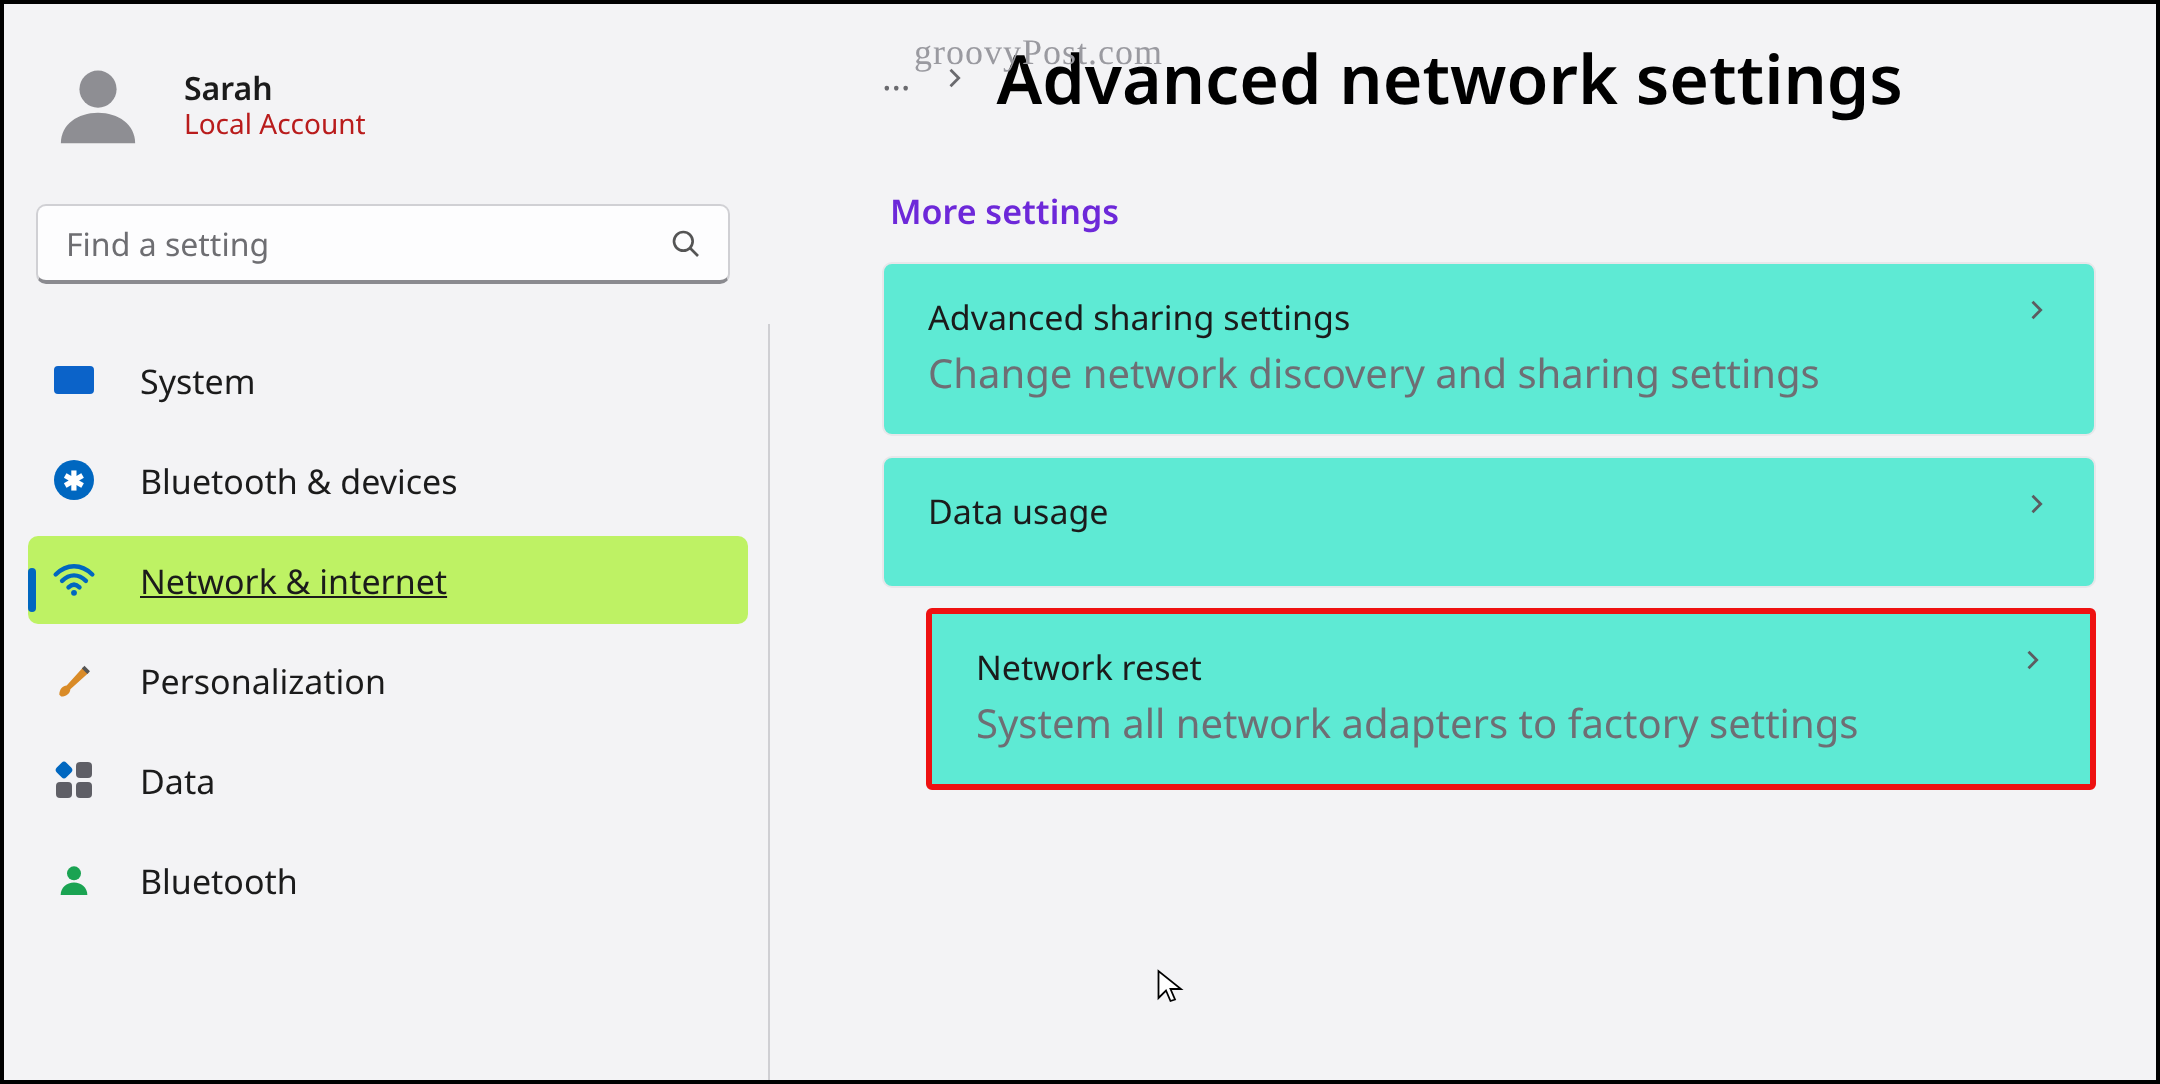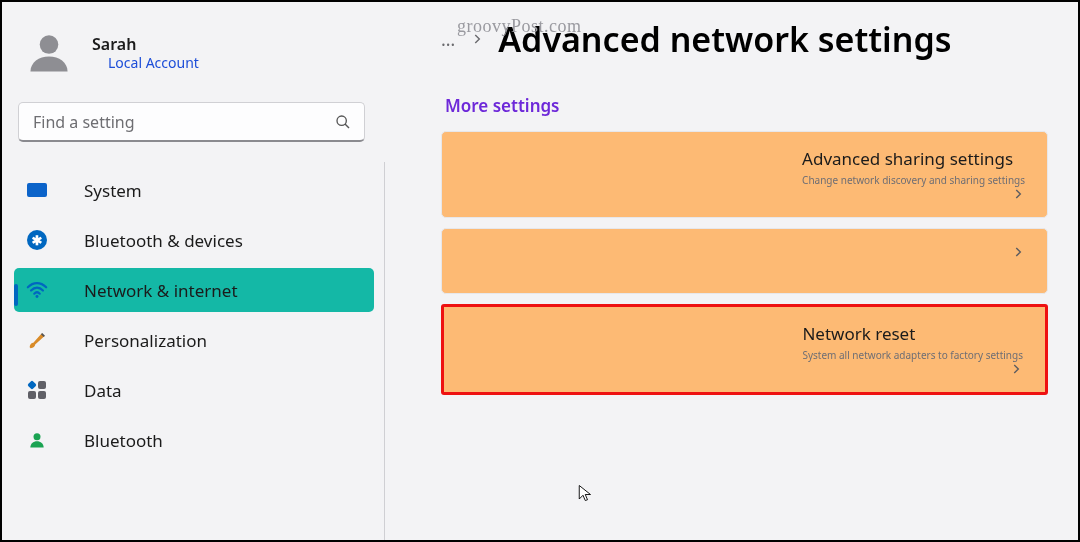--- a/index.html
+++ b/index.html
@@ -5,30 +5,30 @@
 * { margin:0; padding:0; box-sizing:border-box; font-family:"Segoe UI",-apple-system,system-ui,sans-serif; }
 html,body { width:1080px; height:542px; overflow:hidden; }
 .window { width:1080px; height:542px; background:#f3f3f5; border:2px solid #000; display:flex; }
 
 
 .sidebar { width:395px; height:100%; padding:18px 12px 0 12px; display:flex; flex-direction:column;justify-content:flex-end; }
 .user-row { display:flex; align-items:center; gap:16px; padding:6px 8px 18px 8px; }
 .avatar { width:54px; height:54px; display:flex; align-items:center; justify-content:center; }
 .avatar svg { width:54px; height:54px; }
 .user-name { font-size:16px; font-weight:600; color:#1b1b1b; line-height:1.3; }
-.user-sub  { font-size:14px; color:#1d4ed8; line-height:1.3;margin-left:16px; }
+.user-sub  { font-size:14px; color:#b91c1c; line-height:1.3; }
 
 .search-wrap { position:relative; margin:4px 20px 20px 4px; }
 .search-input { width:100%; height:40px; border:1px solid #d0d0d4; border-bottom:2px solid #8a8a8f; border-radius:5px; background:#fdfdfe; font-size:16px; color:#555; padding:0 42px 0 14px; outline:none; }
 .search-input::placeholder { color:#6e6e72; }
 .search-icon { position:absolute; right:14px; top:50%; transform:translateY(-50%); width:16px; height:16px; color:#555; }
 
 .nav { position:relative; border-right:1px solid #cfcfd3; padding-right:4px; flex:1; }
-.nav-item { display:flex; align-items:center; gap:36px; height:44px; padding:0 12px; border-radius:5px; margin:6px 6px 6px 0; cursor:pointer; color:#1b1b1b; font-size:17px; }
-.nav-item.selected { background:#14b8a6; }
+.nav-item { display:flex; align-items:center; gap:22px; height:44px; padding:0 12px; border-radius:5px; margin:6px 6px 6px 0; cursor:pointer; color:#1b1b1b; font-size:17px; }
+.nav-item.selected { background:#bef264;text-decoration:underline; }
 .nav-item .ic { width:22px; height:22px; display:flex; align-items:center; justify-content:center; }
 .sel-bar { position:absolute; left:0; width:4px; height:22px; background:#0067c0; border-radius:3px; }
 
 
 .ic-system { width:20px; height:14px; border:2px solid #0b63c9; border-radius:2px; background:linear-gradient(#0b63c9 60%,#0b63c9 60%); }
 .ic-bt { width:20px; height:20px; border-radius:50%; background:#0067c0; display:flex; align-items:center; justify-content:center; color:#fff; font-size:13px; font-weight:bold; }
 .ic-wifi svg { width:22px; height:22px; }
 .ic-pers svg { width:22px; height:22px; }
 .ic-apps { width:18px; height:18px; display:grid; grid-template:1fr 1fr/1fr 1fr; gap:2px; }
 .ic-apps span { background:#5f5f66; border-radius:2px; }
@@ -37,27 +37,27 @@
 
 
 .main { flex:1; padding:14px 30px 0 44px; position:relative; }
 .watermark { position:absolute; top:14px; left:60px; font-family:Georgia,serif; font-size:18px; color:#9a9aa0; letter-spacing:.5px; pointer-events:none; }
 .breadcrumb-row { display:flex; align-items:center; gap:14px; margin-bottom:32px; }
 .bc-dots { color:#6a6a6e; font-size:18px; letter-spacing:1px; }
 .bc-chev { color:#6a6a6e; }
 .page-title { font-size:34px; font-weight:600; color:#000000; }
 .section-h { font-size:17px; font-weight:600; color:#6d28d9; margin:0 0 14px 4px; }
 
-.card { background:#fdba74; border:1px solid #e7e7ea; border-radius:5px; padding:16px 22px; margin-bottom:10px; display:flex; align-items:flex-end; cursor:pointer; min-height:66px;flex-direction:column; }
+.card { background:#5eead4; border:1px solid #e7e7ea; border-radius:5px; padding:16px 22px; margin-bottom:10px; display:flex; align-items:flex-start; cursor:pointer; min-height:66px; }
 .card.tall { min-height:76px; }
 .card-body { flex:1; }
 .card-title { font-size:17px; color:#1b1b1b; line-height:1.35; }
-.card-sub { font-size:10px; color:#6e6e74; line-height:1.4; margin-top:2px; }
+.card-sub { font-size:20px; color:#6e6e74; line-height:1.4; margin-top:2px; }
 .card-chev { color:#5c5c60; }
-.card.highlight { border:3px solid #e11; border-radius:3px; }
+.card.highlight { border:3px solid #e11; border-radius:3px;margin-left:22px; }
 
 .cursor { position:absolute; width:18px; height:18px; pointer-events:none; }
 
 .chev-svg { width:14px; height:14px; }
 </style>
 </head>
 <body>
 
 <div class="window">
 
@@ -163,20 +163,23 @@
       <div class="card-body">
         <div class="card-title">Advanced sharing settings</div>
         <div class="card-sub">Change network discovery and sharing settings</div>
       </div>
       <svg class="card-chev chev-svg" viewBox="0 0 24 24" fill="none" stroke="currentColor" stroke-width="2.4">
           <polyline points="9 5 16 12 9 19"></polyline>
         </svg>
     </div>
 
     <div class="card">
+      <div class="card-body">
+        <div class="card-title">Data usage</div>
+      </div>
       <svg class="card-chev chev-svg" viewBox="0 0 24 24" fill="none" stroke="currentColor" stroke-width="2.4">
           <polyline points="9 5 16 12 9 19"></polyline>
         </svg>
     </div>
 
 
     <div class="card tall highlight">
       <div class="card-body">
         <div class="card-title">Network reset</div>
         <div class="card-sub">System all network adapters to factory settings</div>

